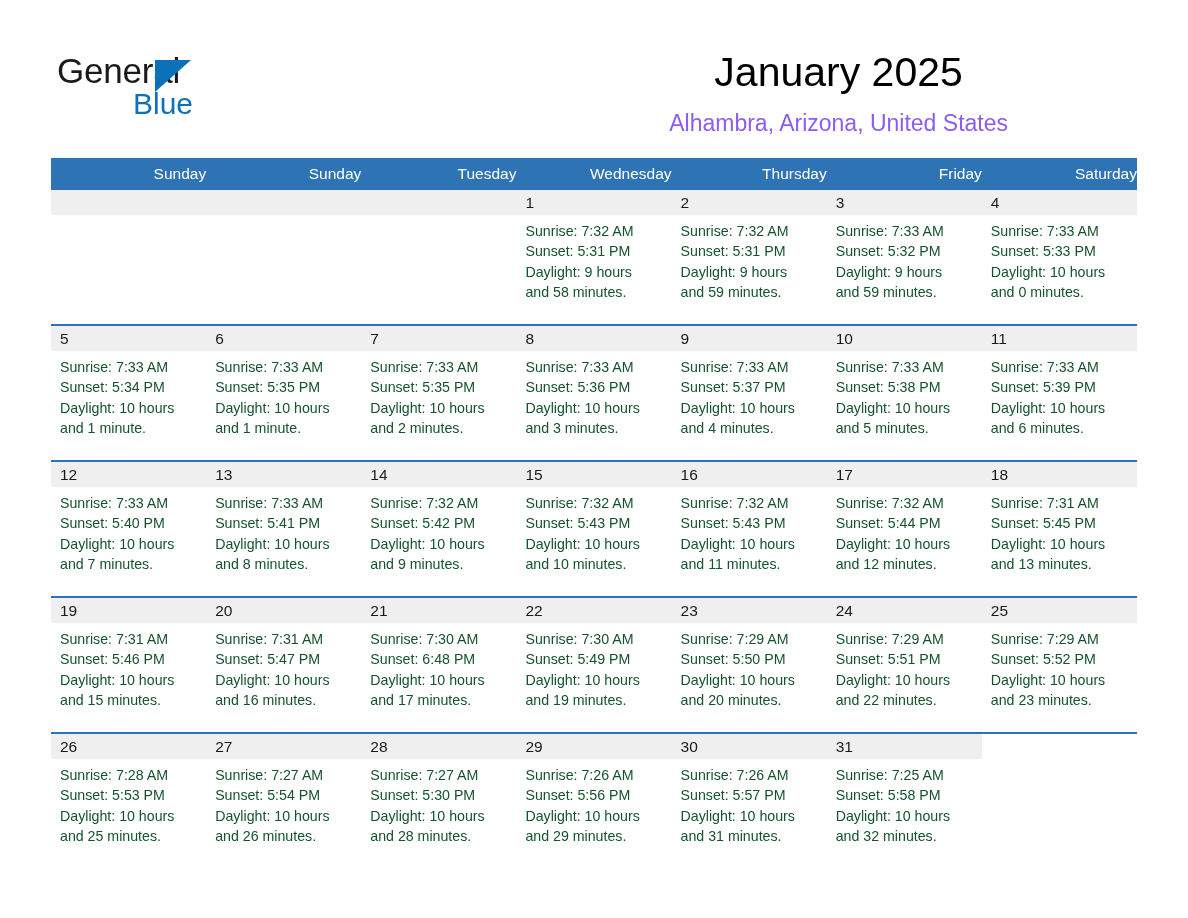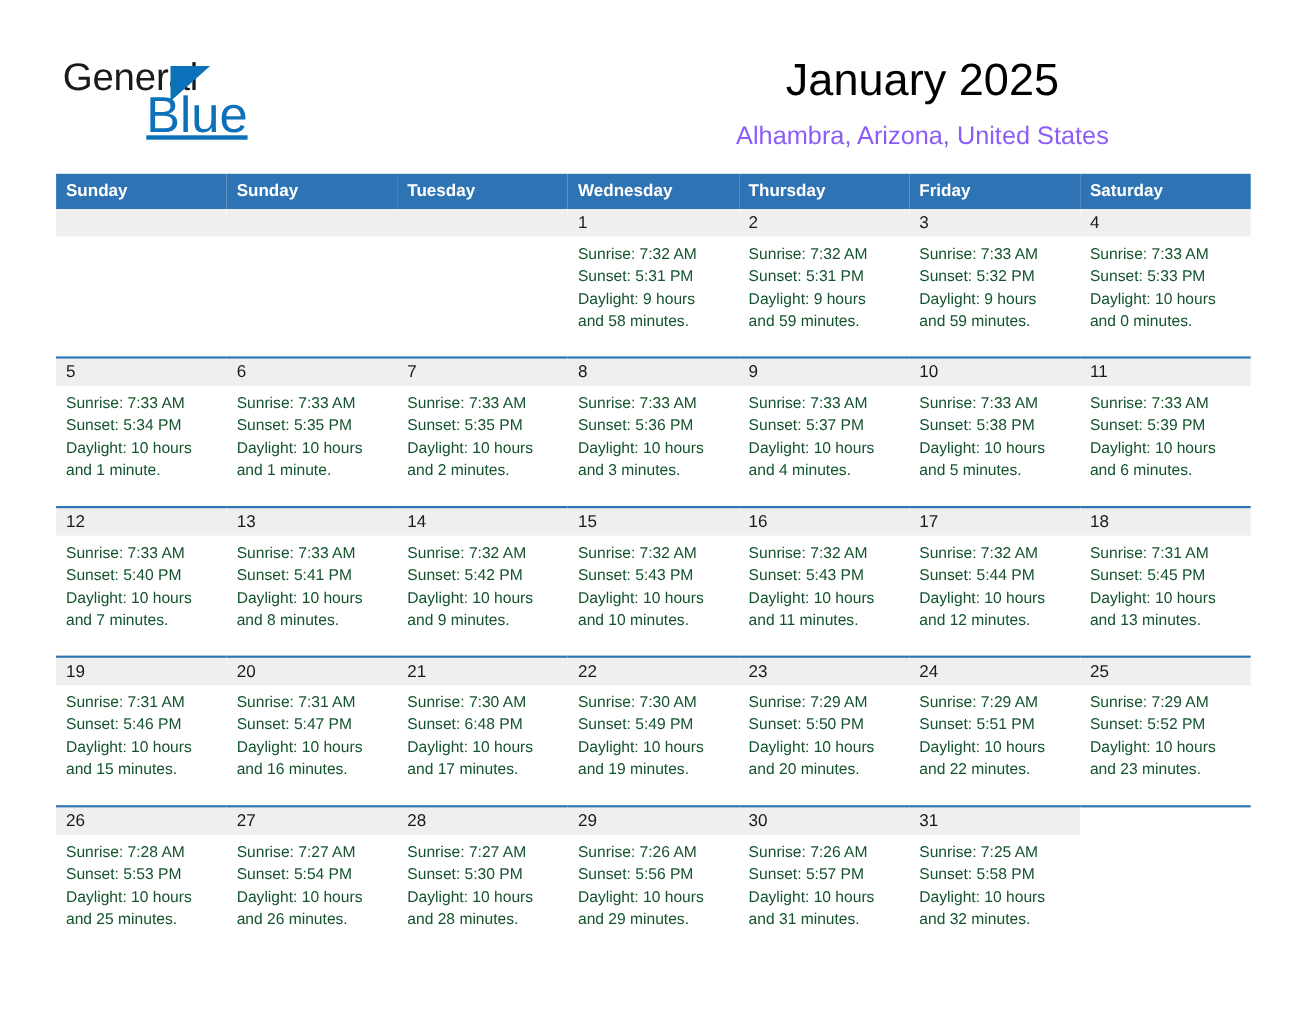--- a/index.html
+++ b/index.html
@@ -55,25 +55,24 @@
     top: 8px;
     width: 0;
     height: 0;
     border-top: 32px solid #0d71ba;
     border-right: 36px solid transparent;
   }
   .logo-blue {
     position: absolute;
     left: 76px;
     top: 33px;
-    font-size: 46px;
+    font-size: 30px;
     color: #0d71ba;
     font-family: "Liberation Sans", sans-serif;
     line-height: 38px;
-    text-decoration: underline;
   }
 
   .title-block {
     position: absolute;
     right: 52px;
     top: 48px;
     text-align: center;
   }
   .cal-title {
     font-size: 41px;
@@ -98,23 +97,23 @@
     left: 51px;
     top: 158px;
     width: 1086px;
     border-collapse: collapse;
     table-layout: fixed;
   }
 
   .calendar th {
     background: #2e74b5;
     color: #ffffff;
-    font-weight: bold;
+    font-weight: normal;
     font-size: 15.5px;
-    text-align: left;
+    text-align: right;
     padding: 6px 0 7px 9px;
     height: 17px;
     line-height: 19px;
     border: none;
   }
 
   .calendar td {
     vertical-align: top;
     padding: 0;
     border: none;

